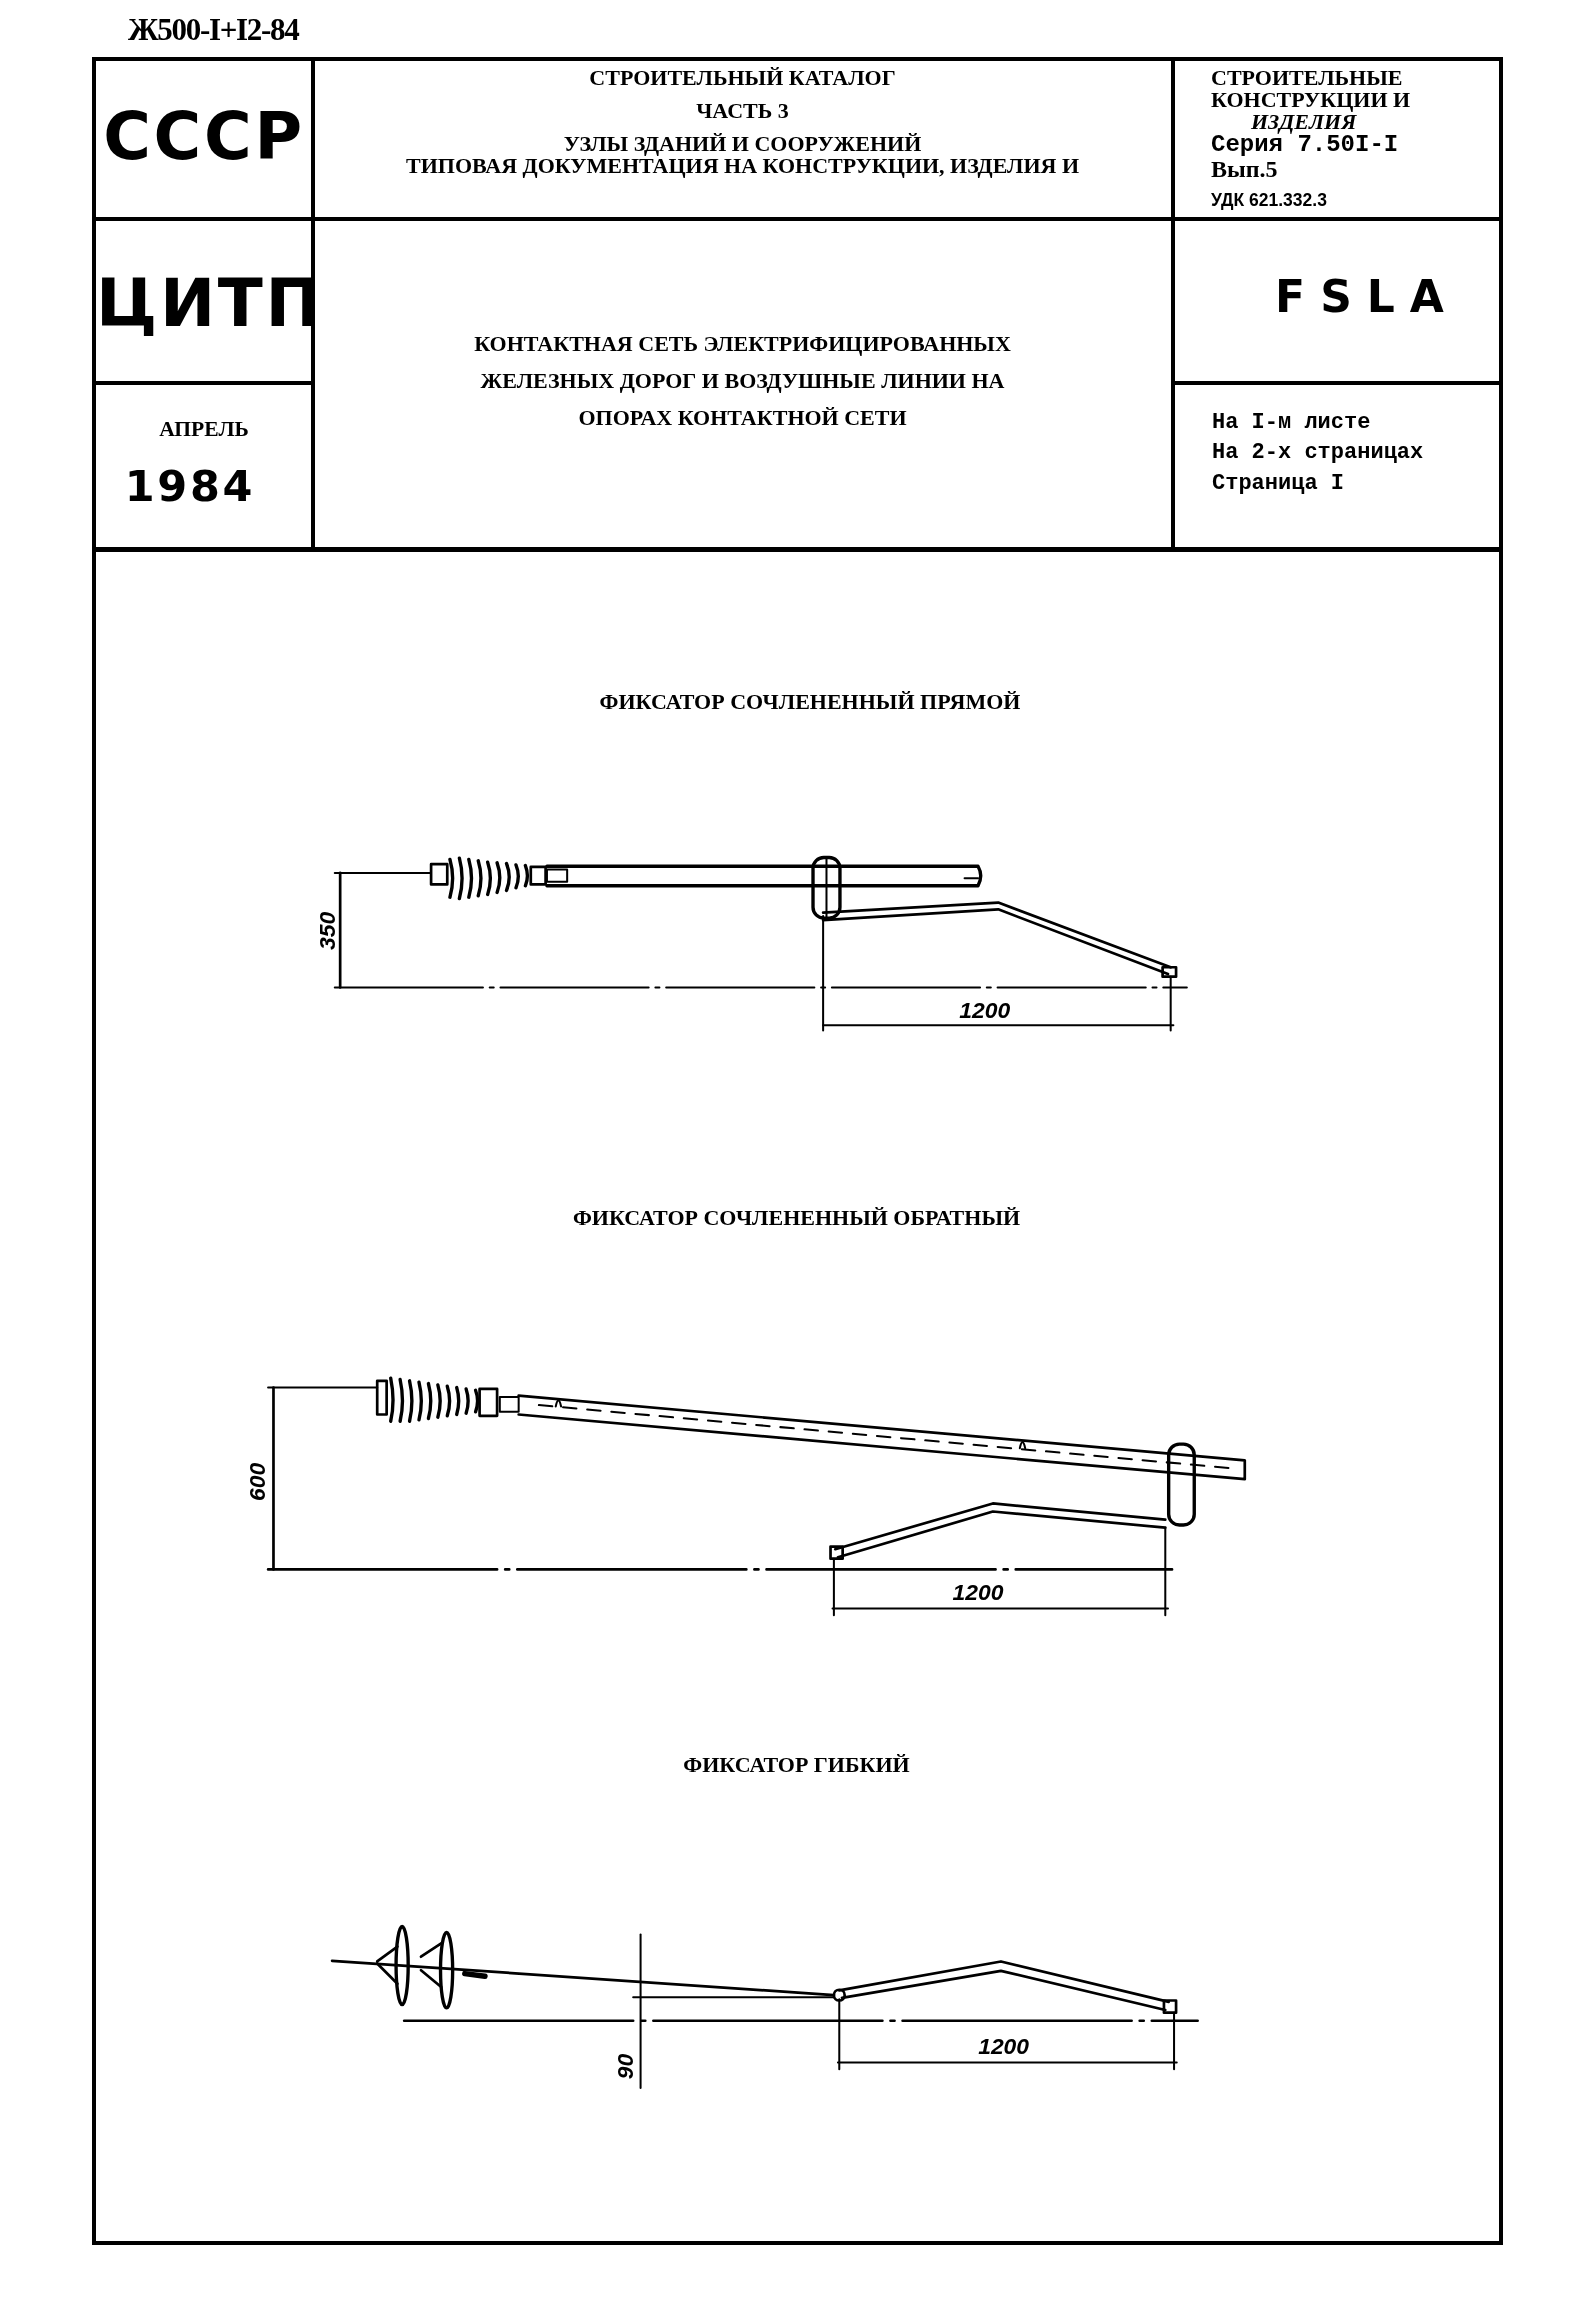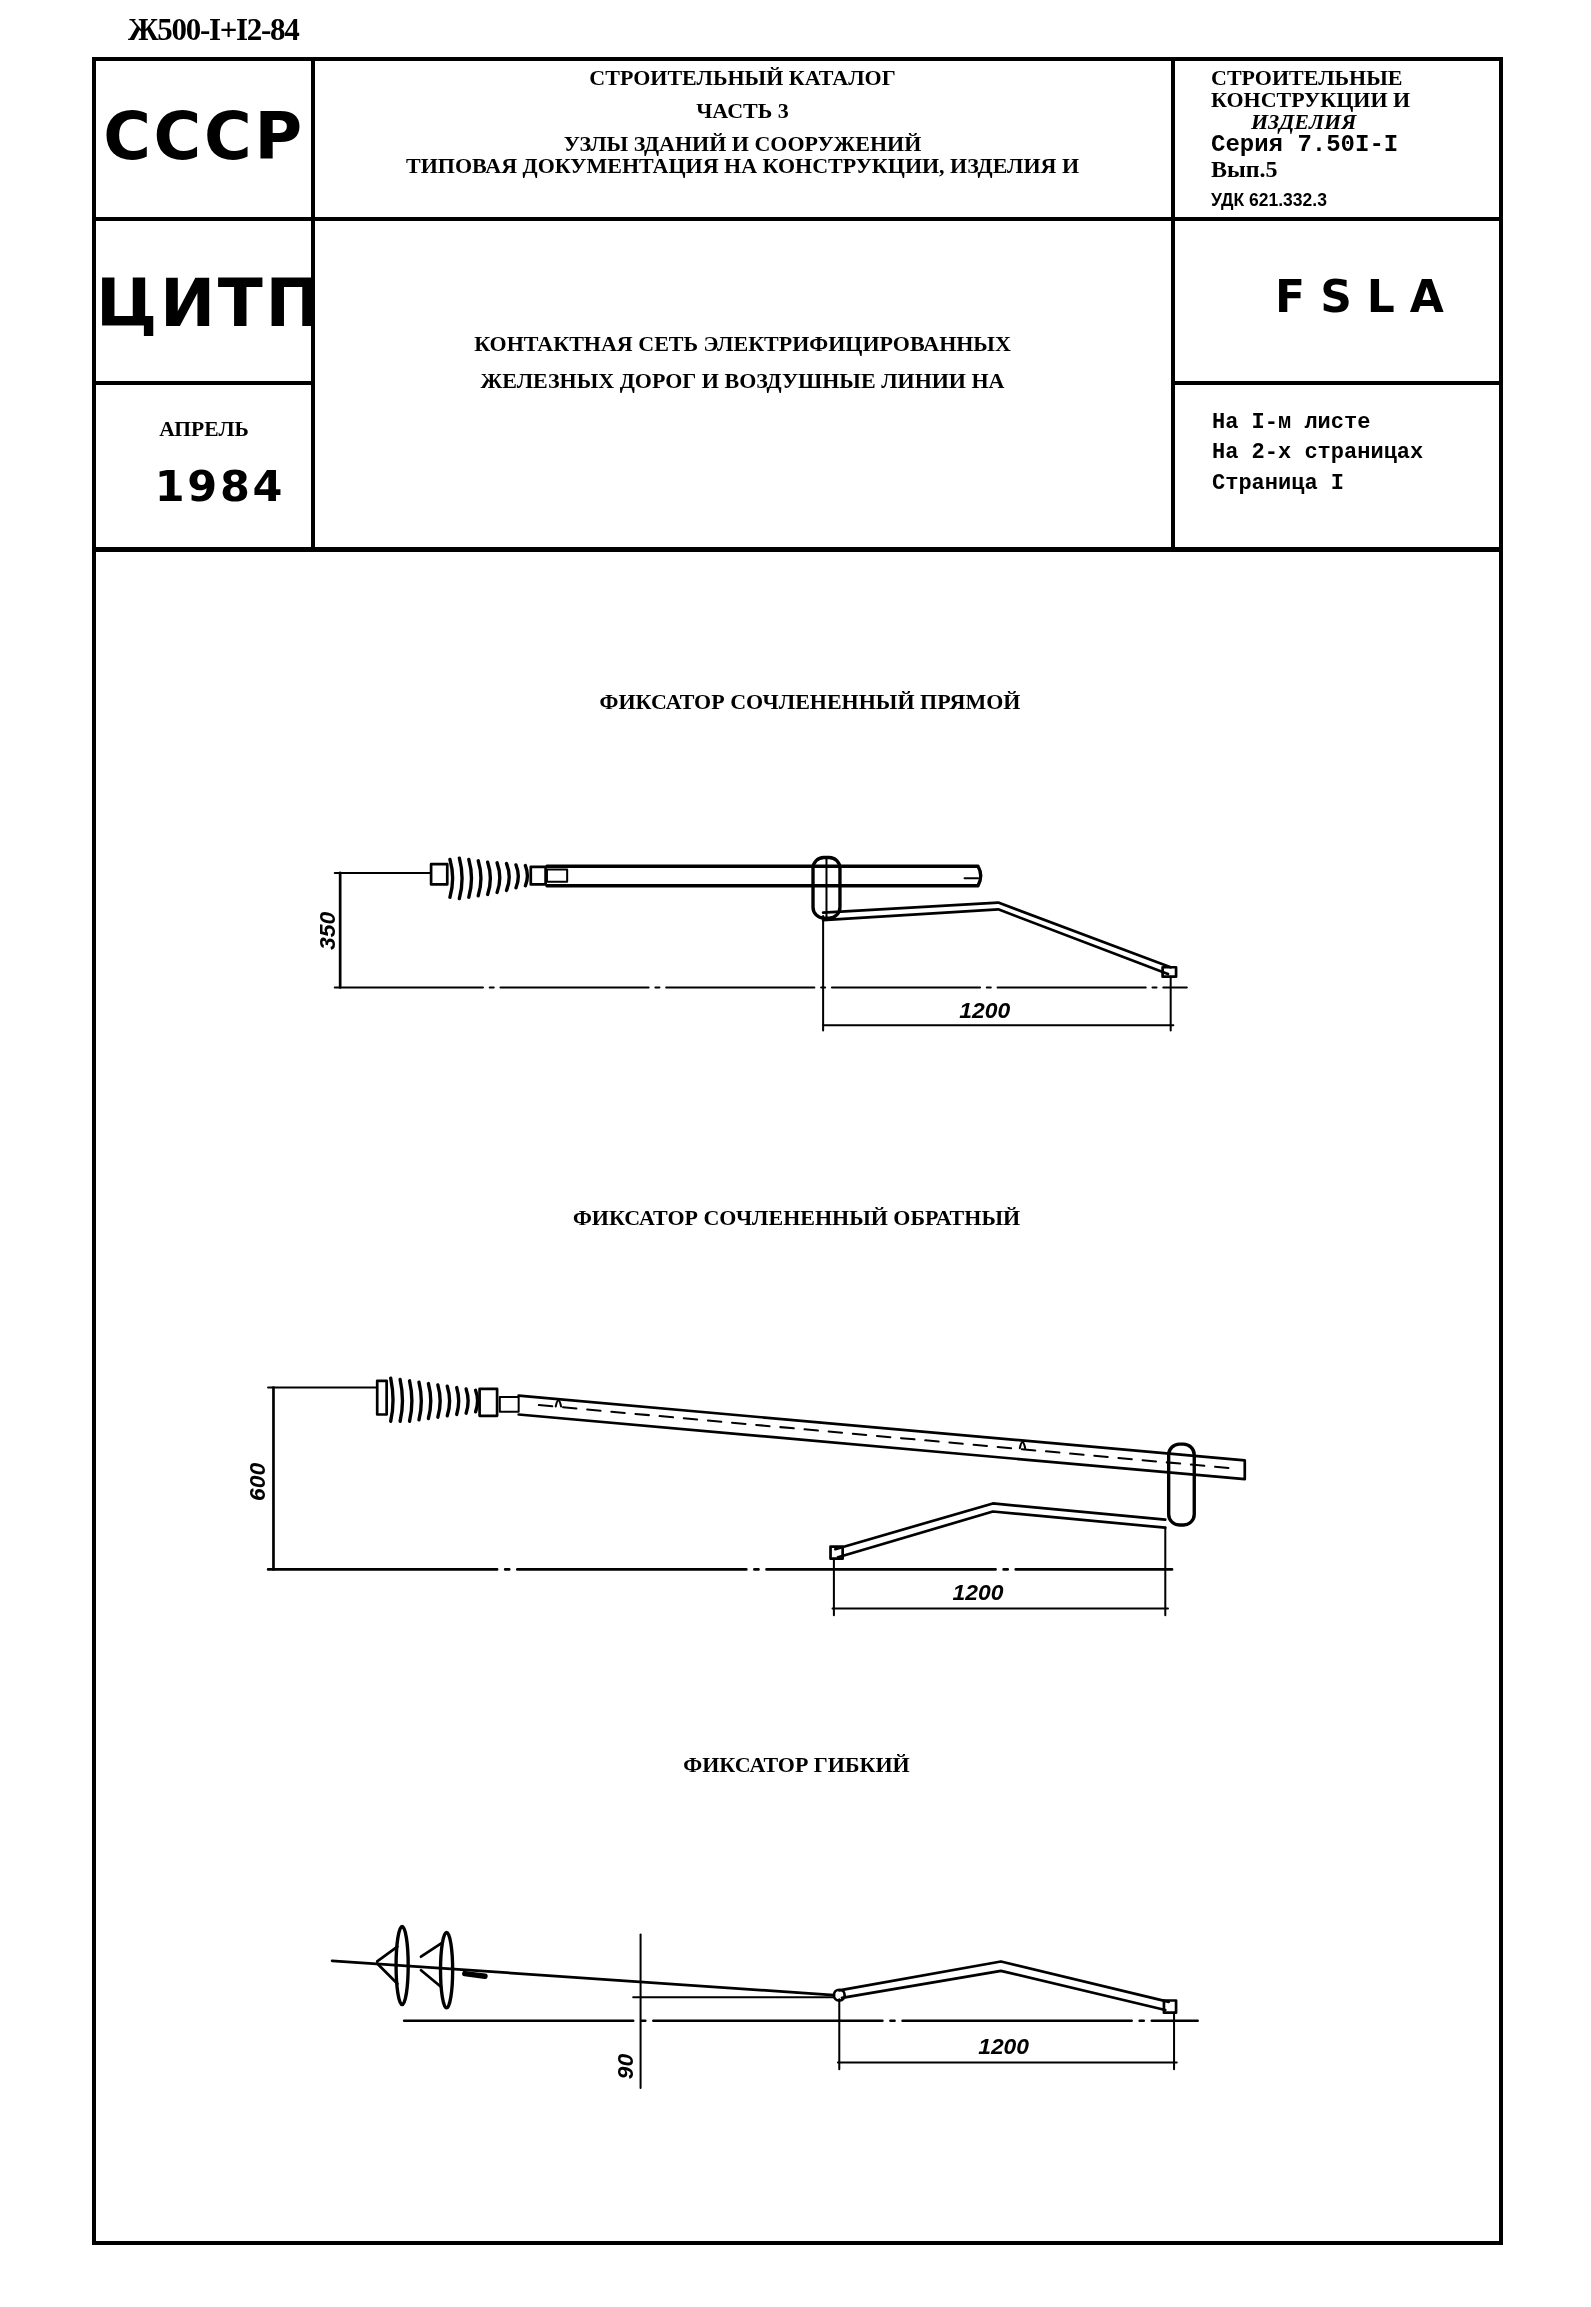--- a/index.html
+++ b/index.html
@@ -27,32 +27,33 @@
 <div class="hline" style="left:92px; top:217px; width:1411px; height:4px;"></div>
 <div class="hline" style="left:92px; top:547px; width:1411px; height:5.4px;"></div>
 <div class="vline" style="left:311px; top:57px; width:4px; height:494px;"></div>
 <div class="vline" style="left:1171px; top:57px; width:4px; height:494px;"></div>
 <div class="hline" style="left:92px; top:381px; width:222px; height:4px;"></div>
 <div class="hline" style="left:1171px; top:381px; width:332px; height:4px;"></div>
 
 <div class="cell-text big-sans" style="left:96px; top:104px; width:216px; font-size:65px; letter-spacing:2.7px;">СССР</div>
 <div class="cell-text big-sans" style="left:96px; top:271px; width:216px; font-size:66px; letter-spacing:2.7px;">ЦИТП</div>
 <div class="cell-text" style="left:96px; top:419px; width:216px; font-size:21.6px;">АПРЕЛЬ</div>
-<div class="cell-text big-sans" style="left:112px; top:465px; width:216px; font-size:43px; letter-spacing:2.7px;">1984</div>
+<div class="cell-text big-sans" style="left:82px; top:465px; width:216px; font-size:43px; letter-spacing:2.7px;">1984</div>
 
 <div class="cell-text" style="left:315px; top:67px; width:855px; font-size:22px;">
   <div style="margin-bottom:10.8px;">СТРОИТЕЛЬНЫЙ КАТАЛОГ</div>
   <div style="margin-bottom:10.8px;">ЧАСТЬ 3</div>
   <div>УЗЛЫ ЗДАНИЙ И СООРУЖЕНИЙ</div>
   <div style="margin-bottom:10.8px;">ТИПОВАЯ ДОКУМЕНТАЦИЯ НА КОНСТРУКЦИИ, ИЗДЕЛИЯ И</div>
 </div>
 
 <div class="cell-text" style="left:315px; top:333px; width:855px; font-size:22px;">
   <div style="margin-bottom:15px;">КОНТАКТНАЯ СЕТЬ ЭЛЕКТРИФИЦИРОВАННЫХ</div>
   <div style="margin-bottom:15px;">ЖЕЛЕЗНЫХ ДОРОГ И ВОЗДУШНЫЕ ЛИНИИ НА</div>
+  <div>ОПОРАХ КОНТАКТНОЙ СЕТИ</div>
 </div>
 
 <div class="abs" style="left:1211px; top:67px; width:283px; font-weight:bold; line-height:1;">
   <div style="font-size:22px;">СТРОИТЕЛЬНЫЕ</div>
   <div style="font-size:22px;">КОНСТРУКЦИИ И</div>
   <div style="font-size:22px; padding-left:40px;font-style:italic;">ИЗДЕЛИЯ</div>
   <div class="mono-bold" style="font-size:24px;">Серия 7.50I-I</div>
   <div style="font-size:24px;">Вып.5</div>
   <div style="font-size:17.5px; margin-top:10.8px; font-family:'Liberation Sans', sans-serif;">УДК 621.332.3</div>
 </div>

